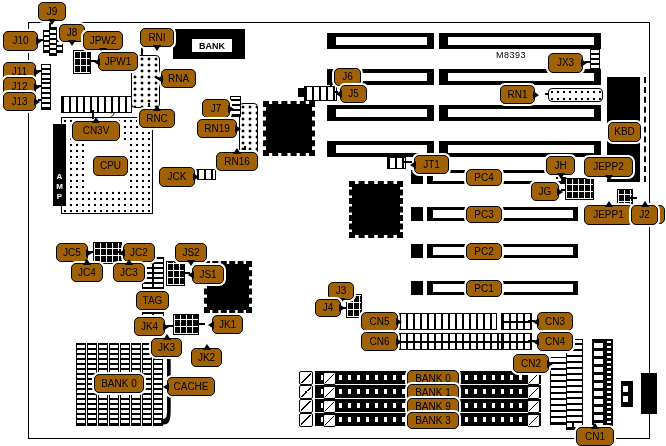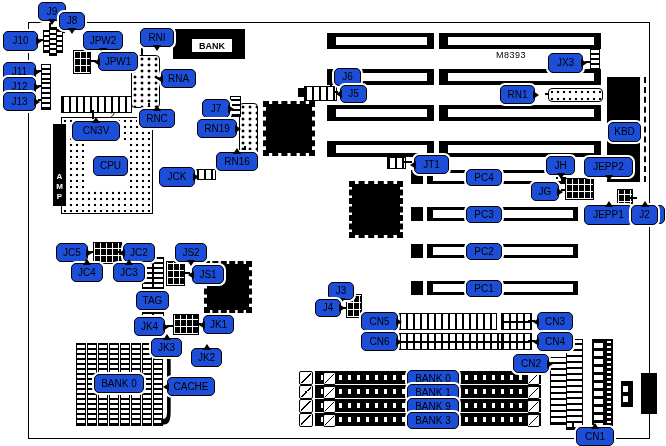--- a/index.html
+++ b/index.html
@@ -1,20 +1,20 @@
 <!DOCTYPE html>
 <html><head>
 <meta charset="utf-8">
 <style>
   html,body{margin:0;padding:0}
   body{width:666px;height:446px;background:#fff;position:relative;overflow:hidden;
        font-family:"Liberation Sans",sans-serif;color:#000}
   #board-root{position:absolute;left:0;top:0;width:666px;height:446px}
   .outline{position:absolute;border:1.5px solid #000;background:#fff;z-index:0}
-  .lbl{position:absolute;background:#1d4ed8;border:1.5px solid #000;border-radius:5px;
+  .lbl{position:absolute;background:#a16207;border:1.5px solid #000;border-radius:5px;
        font-size:10px;line-height:1;display:flex;align-items:center;justify-content:center;
        z-index:30;box-shadow:0 0 0 2px #fff;white-space:nowrap}
   .lbl::after{content:"";position:absolute;border:4px solid transparent;z-index:31}
   .tr::after{right:-9px;top:50%;transform:translateY(-50%);border-left:6px solid #000}
   .tl::after{left:-9px;top:50%;transform:translateY(-50%);border-right:6px solid #000}
   .tt::after{top:-9px;left:50%;transform:translateX(-50%);border-bottom:6px solid #000}
   .tb::after{bottom:-9px;left:50%;transform:translateX(-50%);border-top:6px solid #000}
   .none::after{display:none}
   .line{position:absolute;background:#000;z-index:6}
   .isa{position:absolute;background:#000;z-index:2}
@@ -230,21 +230,21 @@
   <div class="line" style="left:161px;top:325px;width:13px;height:2px"></div>
   <div class="line" style="left:195px;top:323px;width:10px;height:2px"></div>
   <div class="line" style="left:337px;top:307px;width:10px;height:2px"></div>
   <div class="line" style="left:394px;top:320px;width:5px;height:2px"></div>
   <div class="line" style="left:394px;top:340px;width:5px;height:2px"></div>
   <div class="line" style="left:528px;top:320px;width:9px;height:2px"></div>
   <div class="line" style="left:528px;top:340px;width:9px;height:2px"></div>
   <div class="line" style="left:572px;top:423px;width:2px;height:5px"></div>
 
   <div class="lbl tb" style="left:38px;top:2px;width:26px;height:17px">J9</div>
-  <div class="lbl tb" style="left:59px;top:12px;width:24px;height:16px">J8</div>
+  <div class="lbl tb" style="left:59px;top:24px;width:24px;height:16px">J8</div>
   <div class="lbl tr" style="left:3px;top:31px;width:33px;height:18px">J10</div>
   <div class="lbl tr" style="left:3px;top:62px;width:31px;height:17px">J11</div>
   <div class="lbl tr" style="left:3px;top:77px;width:31px;height:17px">J12</div>
   <div class="lbl tr" style="left:3px;top:92px;width:31px;height:17px">J13</div>
   <div class="lbl tb" style="left:83px;top:31px;width:38px;height:17px">JPW2</div>
   <div class="lbl tl" style="left:98px;top:52px;width:38px;height:17px">JPW1</div>
   <div class="lbl tb" style="left:140px;top:28px;width:32px;height:17px">RNI</div>
   <div class="lbl tl" style="left:161px;top:69px;width:33px;height:17px">RNA</div>
   <div class="lbl tt" style="left:139px;top:109px;width:34px;height:17px">RNC</div>
   <div class="lbl tt" style="left:72px;top:121px;width:46px;height:18px">CN3V</div>
@@ -266,21 +266,21 @@
   <div class="lbl tt" style="left:631px;top:205px;width:25px;height:18px">J2</div>
   <div class="lbl none" style="left:93px;top:156px;width:33px;height:18px">CPU</div>
   <div class="lbl tr" style="left:56px;top:243px;width:30px;height:17px">JC5</div>
   <div class="lbl tl" style="left:123px;top:243px;width:30px;height:17px">JC2</div>
   <div class="lbl tt" style="left:71px;top:263px;width:30px;height:17px">JC4</div>
   <div class="lbl tt" style="left:113px;top:263px;width:30px;height:17px">JC3</div>
   <div class="lbl tb" style="left:175px;top:243px;width:30px;height:17px">JS2</div>
   <div class="lbl tl" style="left:192px;top:265px;width:30px;height:17px">JS1</div>
   <div class="lbl none" style="left:136px;top:291px;width:31px;height:17px">TAG</div>
   <div class="lbl tr" style="left:134px;top:317px;width:29px;height:17px">JK4</div>
-  <div class="lbl tl" style="left:203px;top:315px;width:29px;height:17px">JK1</div>
+  <div class="lbl tl" style="left:212px;top:315px;width:29px;height:17px">JK1</div>
   <div class="lbl tt" style="left:151px;top:338px;width:29px;height:17px">JK3</div>
   <div class="lbl tt" style="left:191px;top:348px;width:29px;height:17px">JK2</div>
   <div class="lbl tb" style="left:328px;top:282px;width:24px;height:16px">J3</div>
   <div class="lbl tr" style="left:315px;top:299px;width:24px;height:16px">J4</div>
   <div class="lbl tr" style="left:361px;top:312px;width:35px;height:17px">CN5</div>
   <div class="lbl tr" style="left:361px;top:332px;width:35px;height:17px">CN6</div>
   <div class="lbl tl" style="left:537px;top:312px;width:34px;height:17px">CN3</div>
   <div class="lbl tl" style="left:537px;top:332px;width:34px;height:17px">CN4</div>
   <div class="lbl tr" style="left:513px;top:354px;width:34px;height:17px">CN2</div>
   <div class="lbl tt" style="left:576px;top:427px;width:36px;height:17px">CN1</div>

